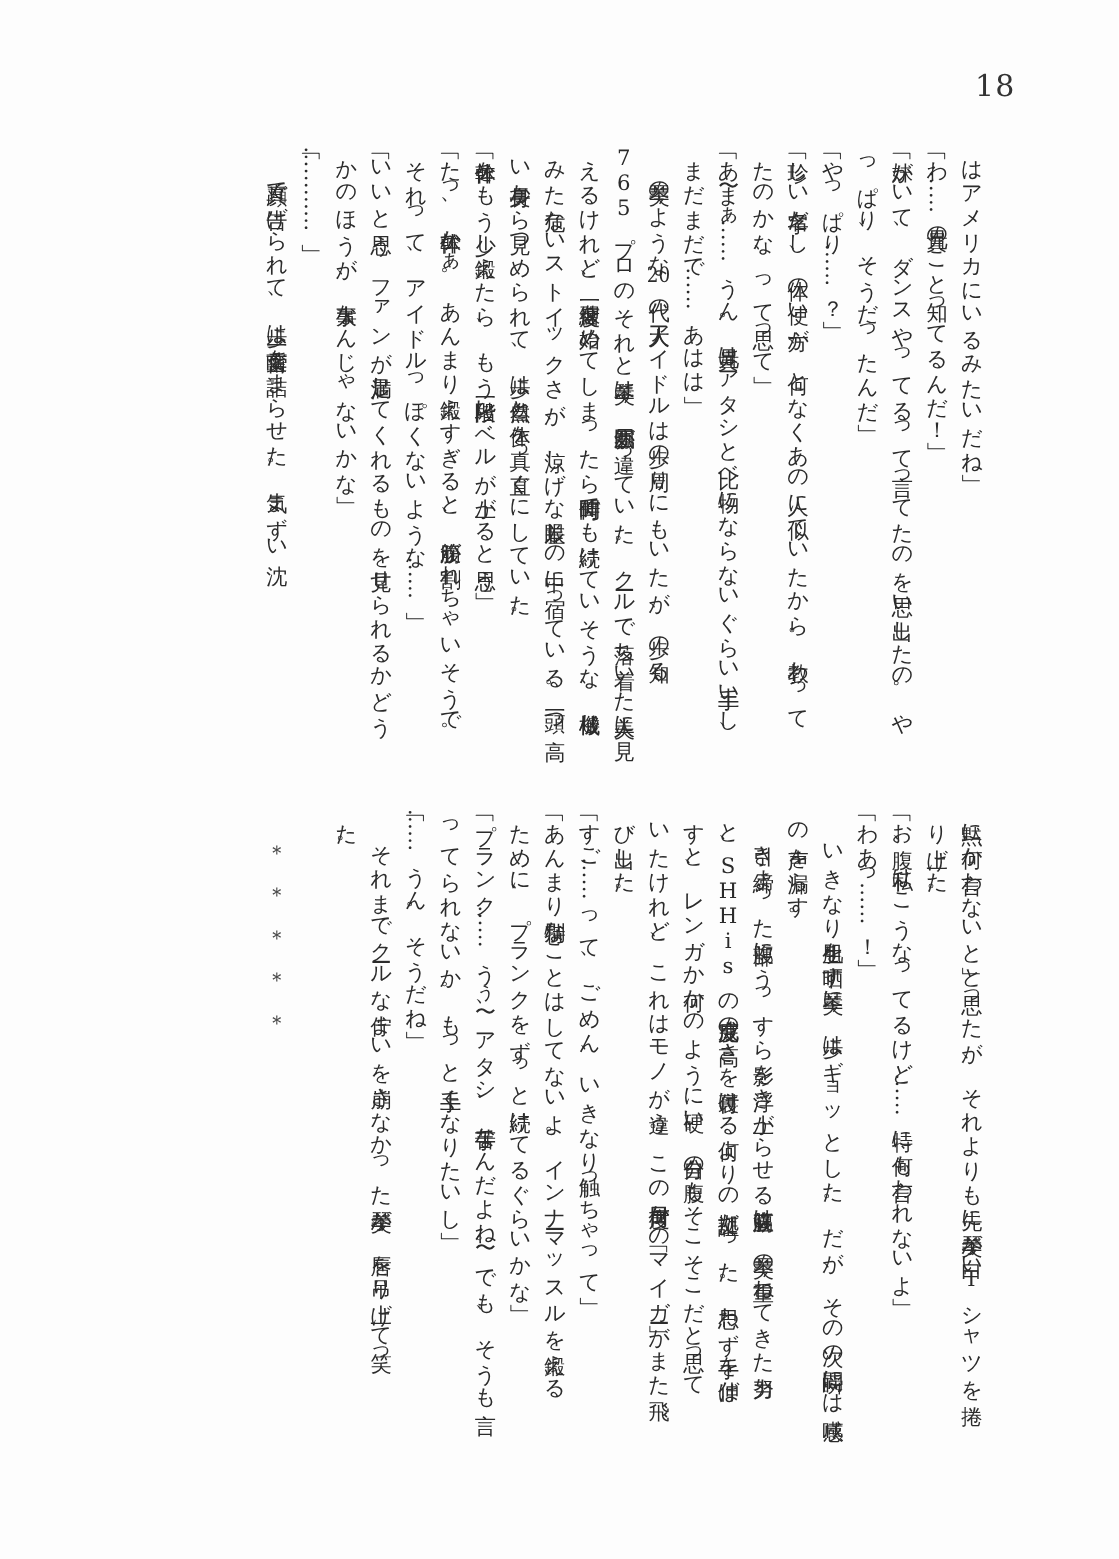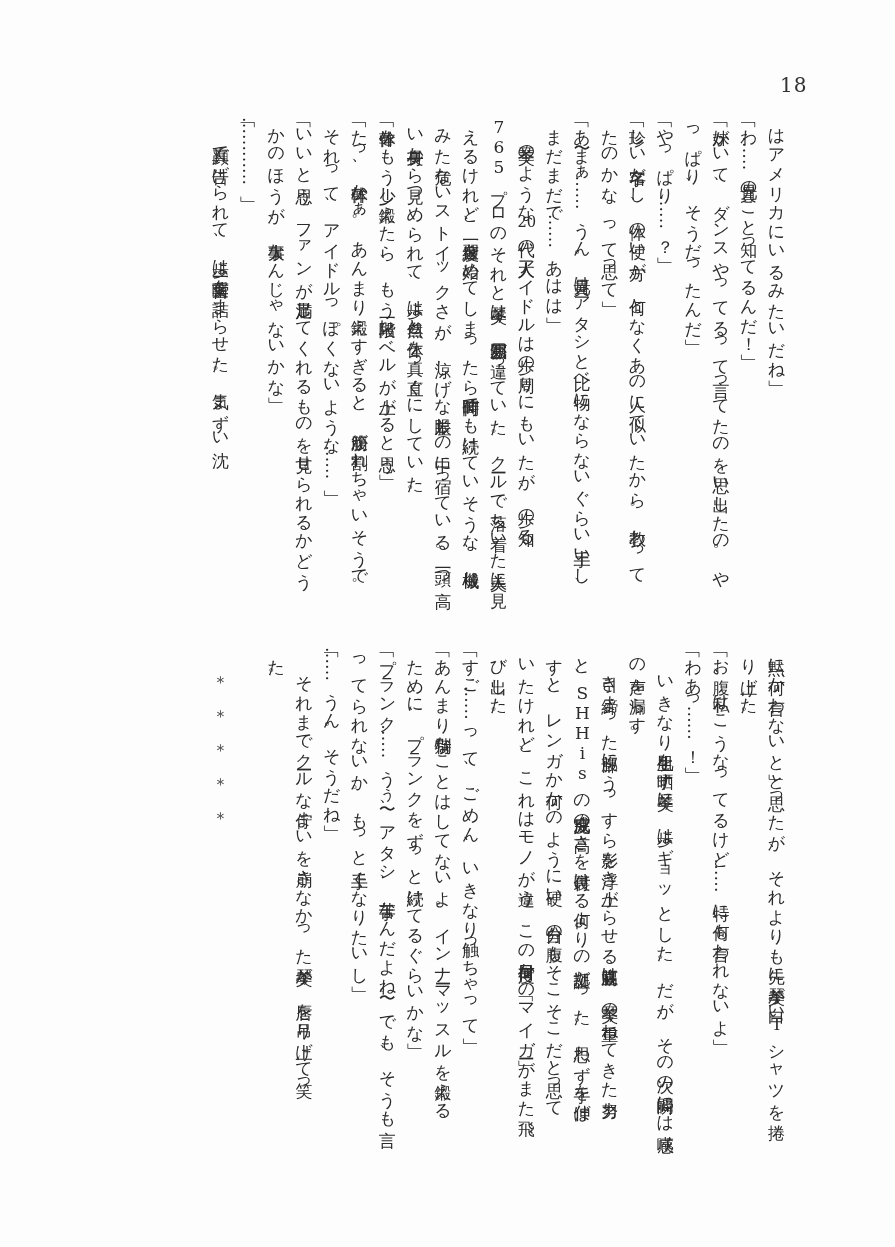--- a/index.html
+++ b/index.html
@@ -7,22 +7,22 @@
   .page {
     position:relative;
     width:895px; height:1247px;
     background:#fdfdfd;
     color:#2b2b2b;
     font-family:"DejaVu Serif","Liberation Serif",serif;
     overflow:hidden;
   }
   .page-number {
     position:absolute;
-    top:73px; left:780px;
-    font-size:20px;
+    top:55px; left:780px;
+    font-size:24px;
     letter-spacing:1px;
     color:#333;
   }
   .vblock {
     position:absolute;
     right:105px;
     height:478px;
     writing-mode:vertical-rl;
     text-orientation:mixed;
     font-size:17px;

